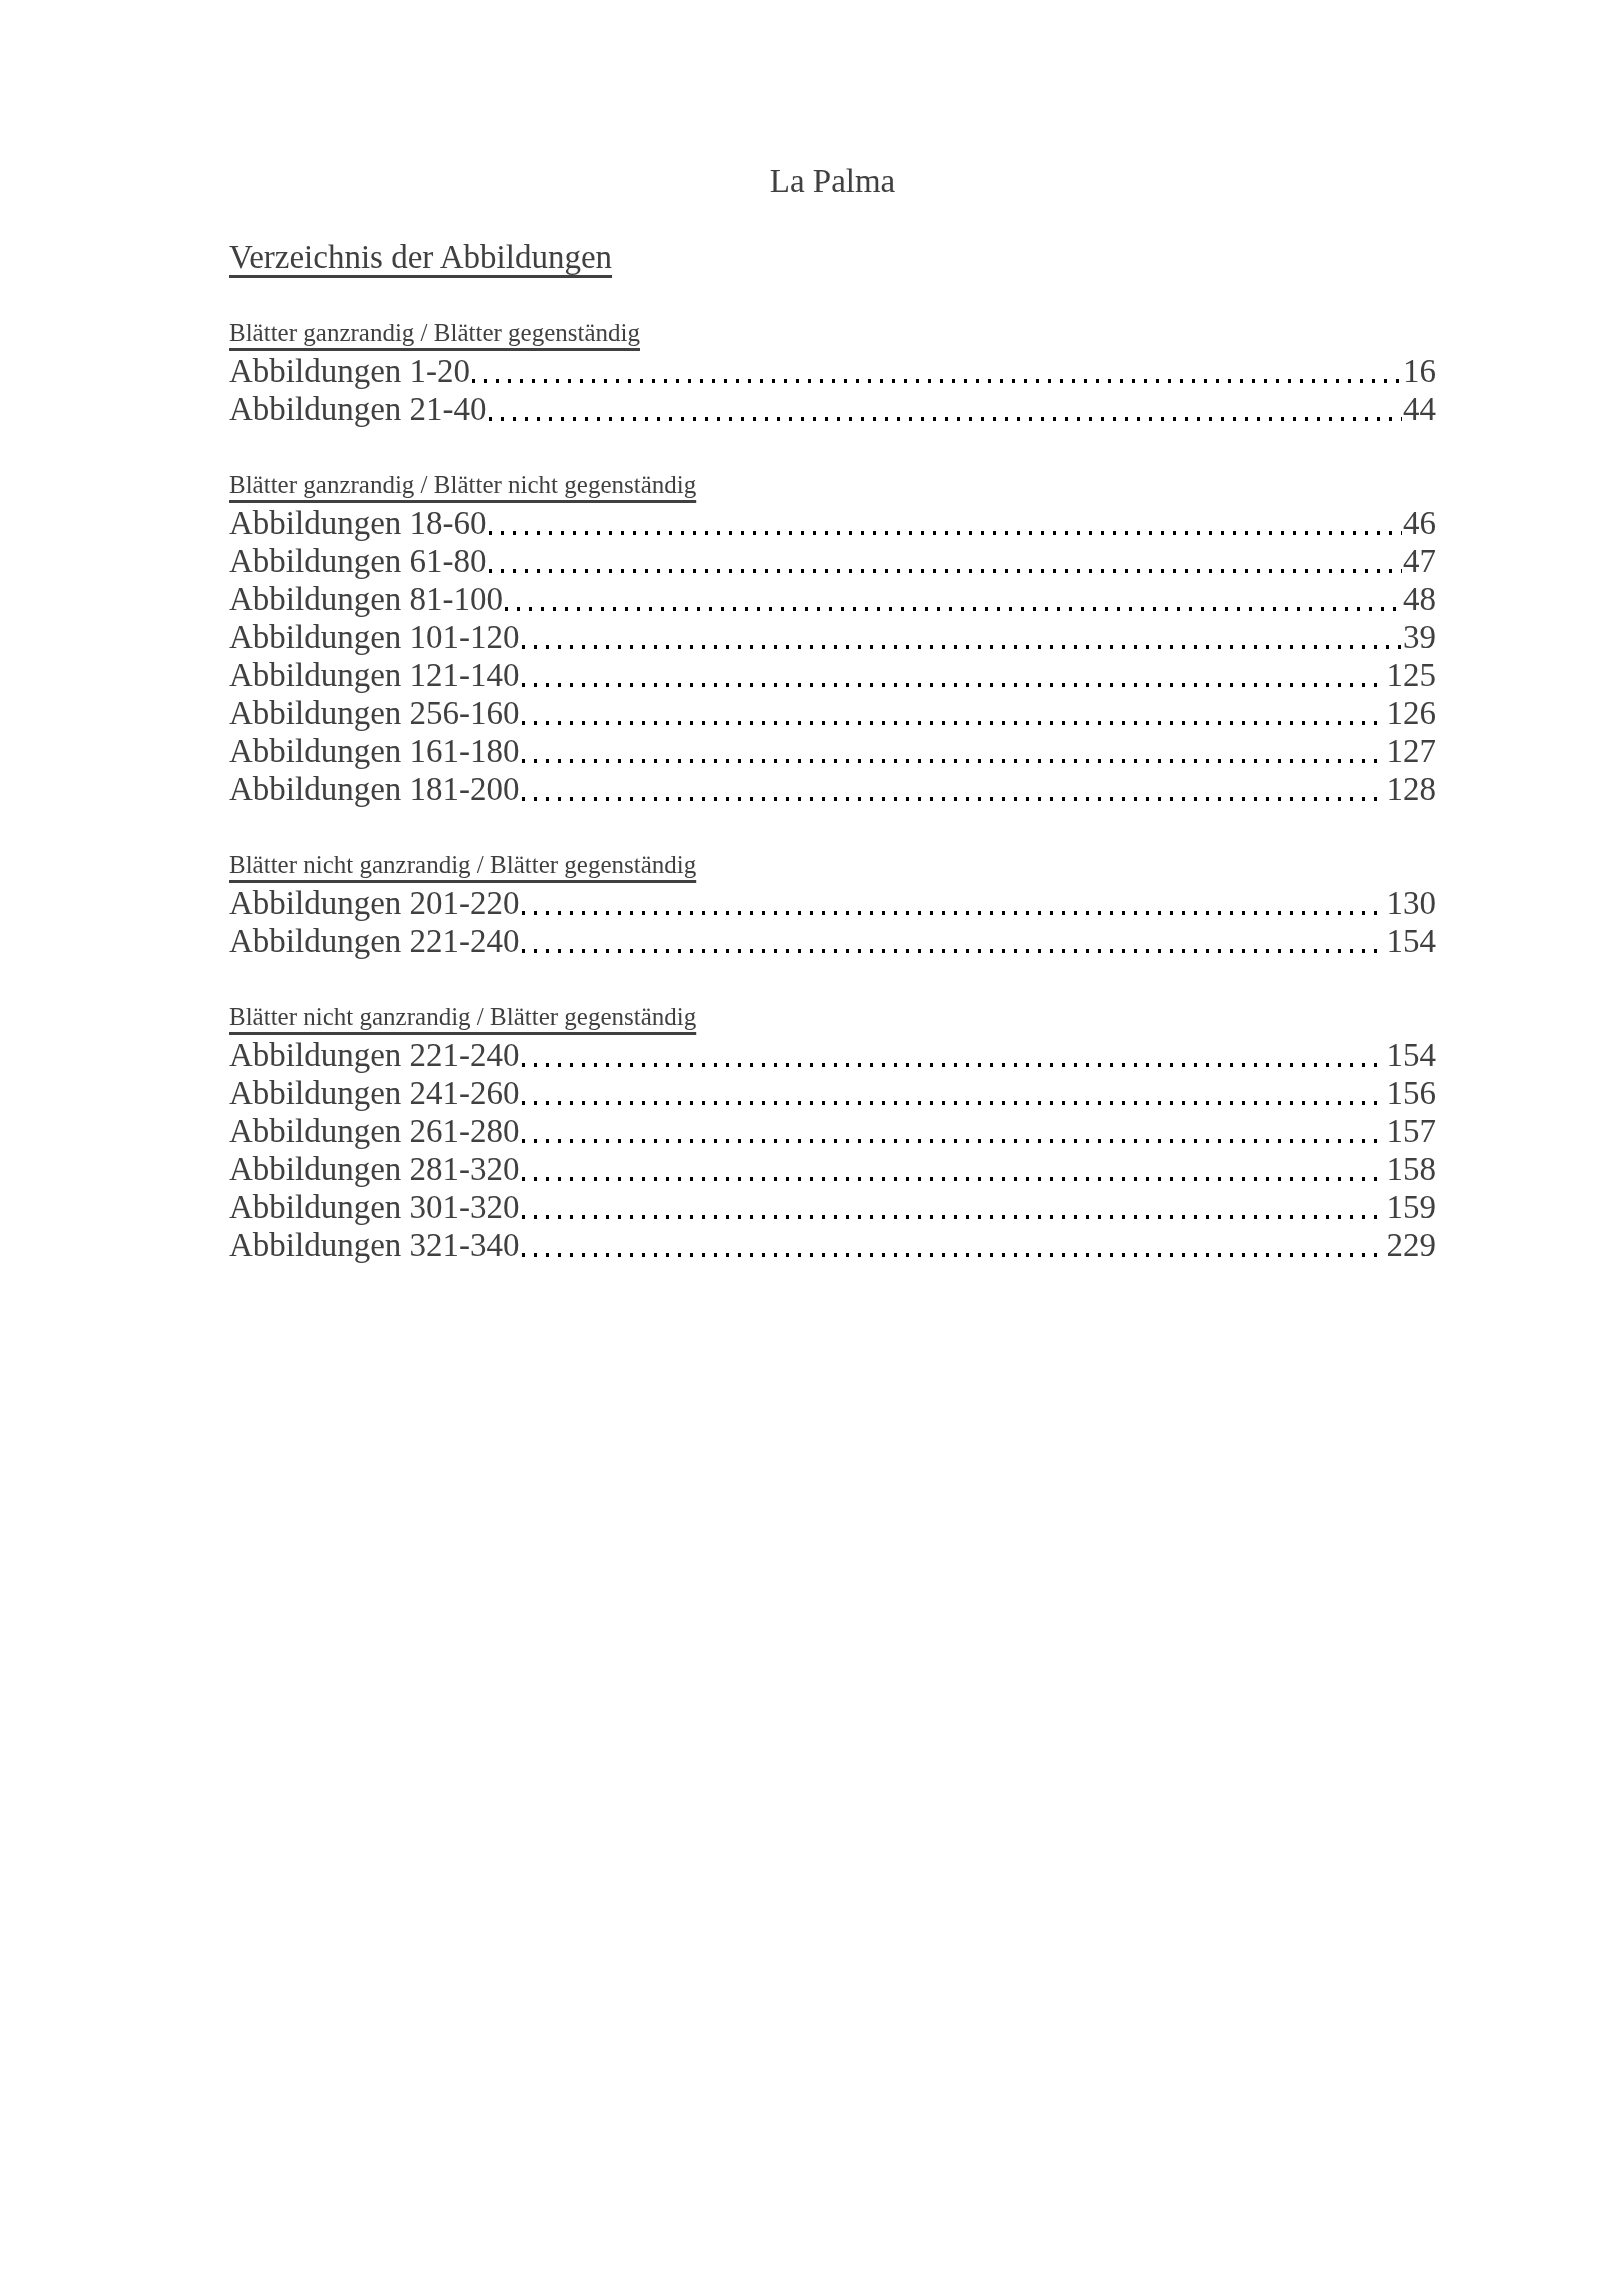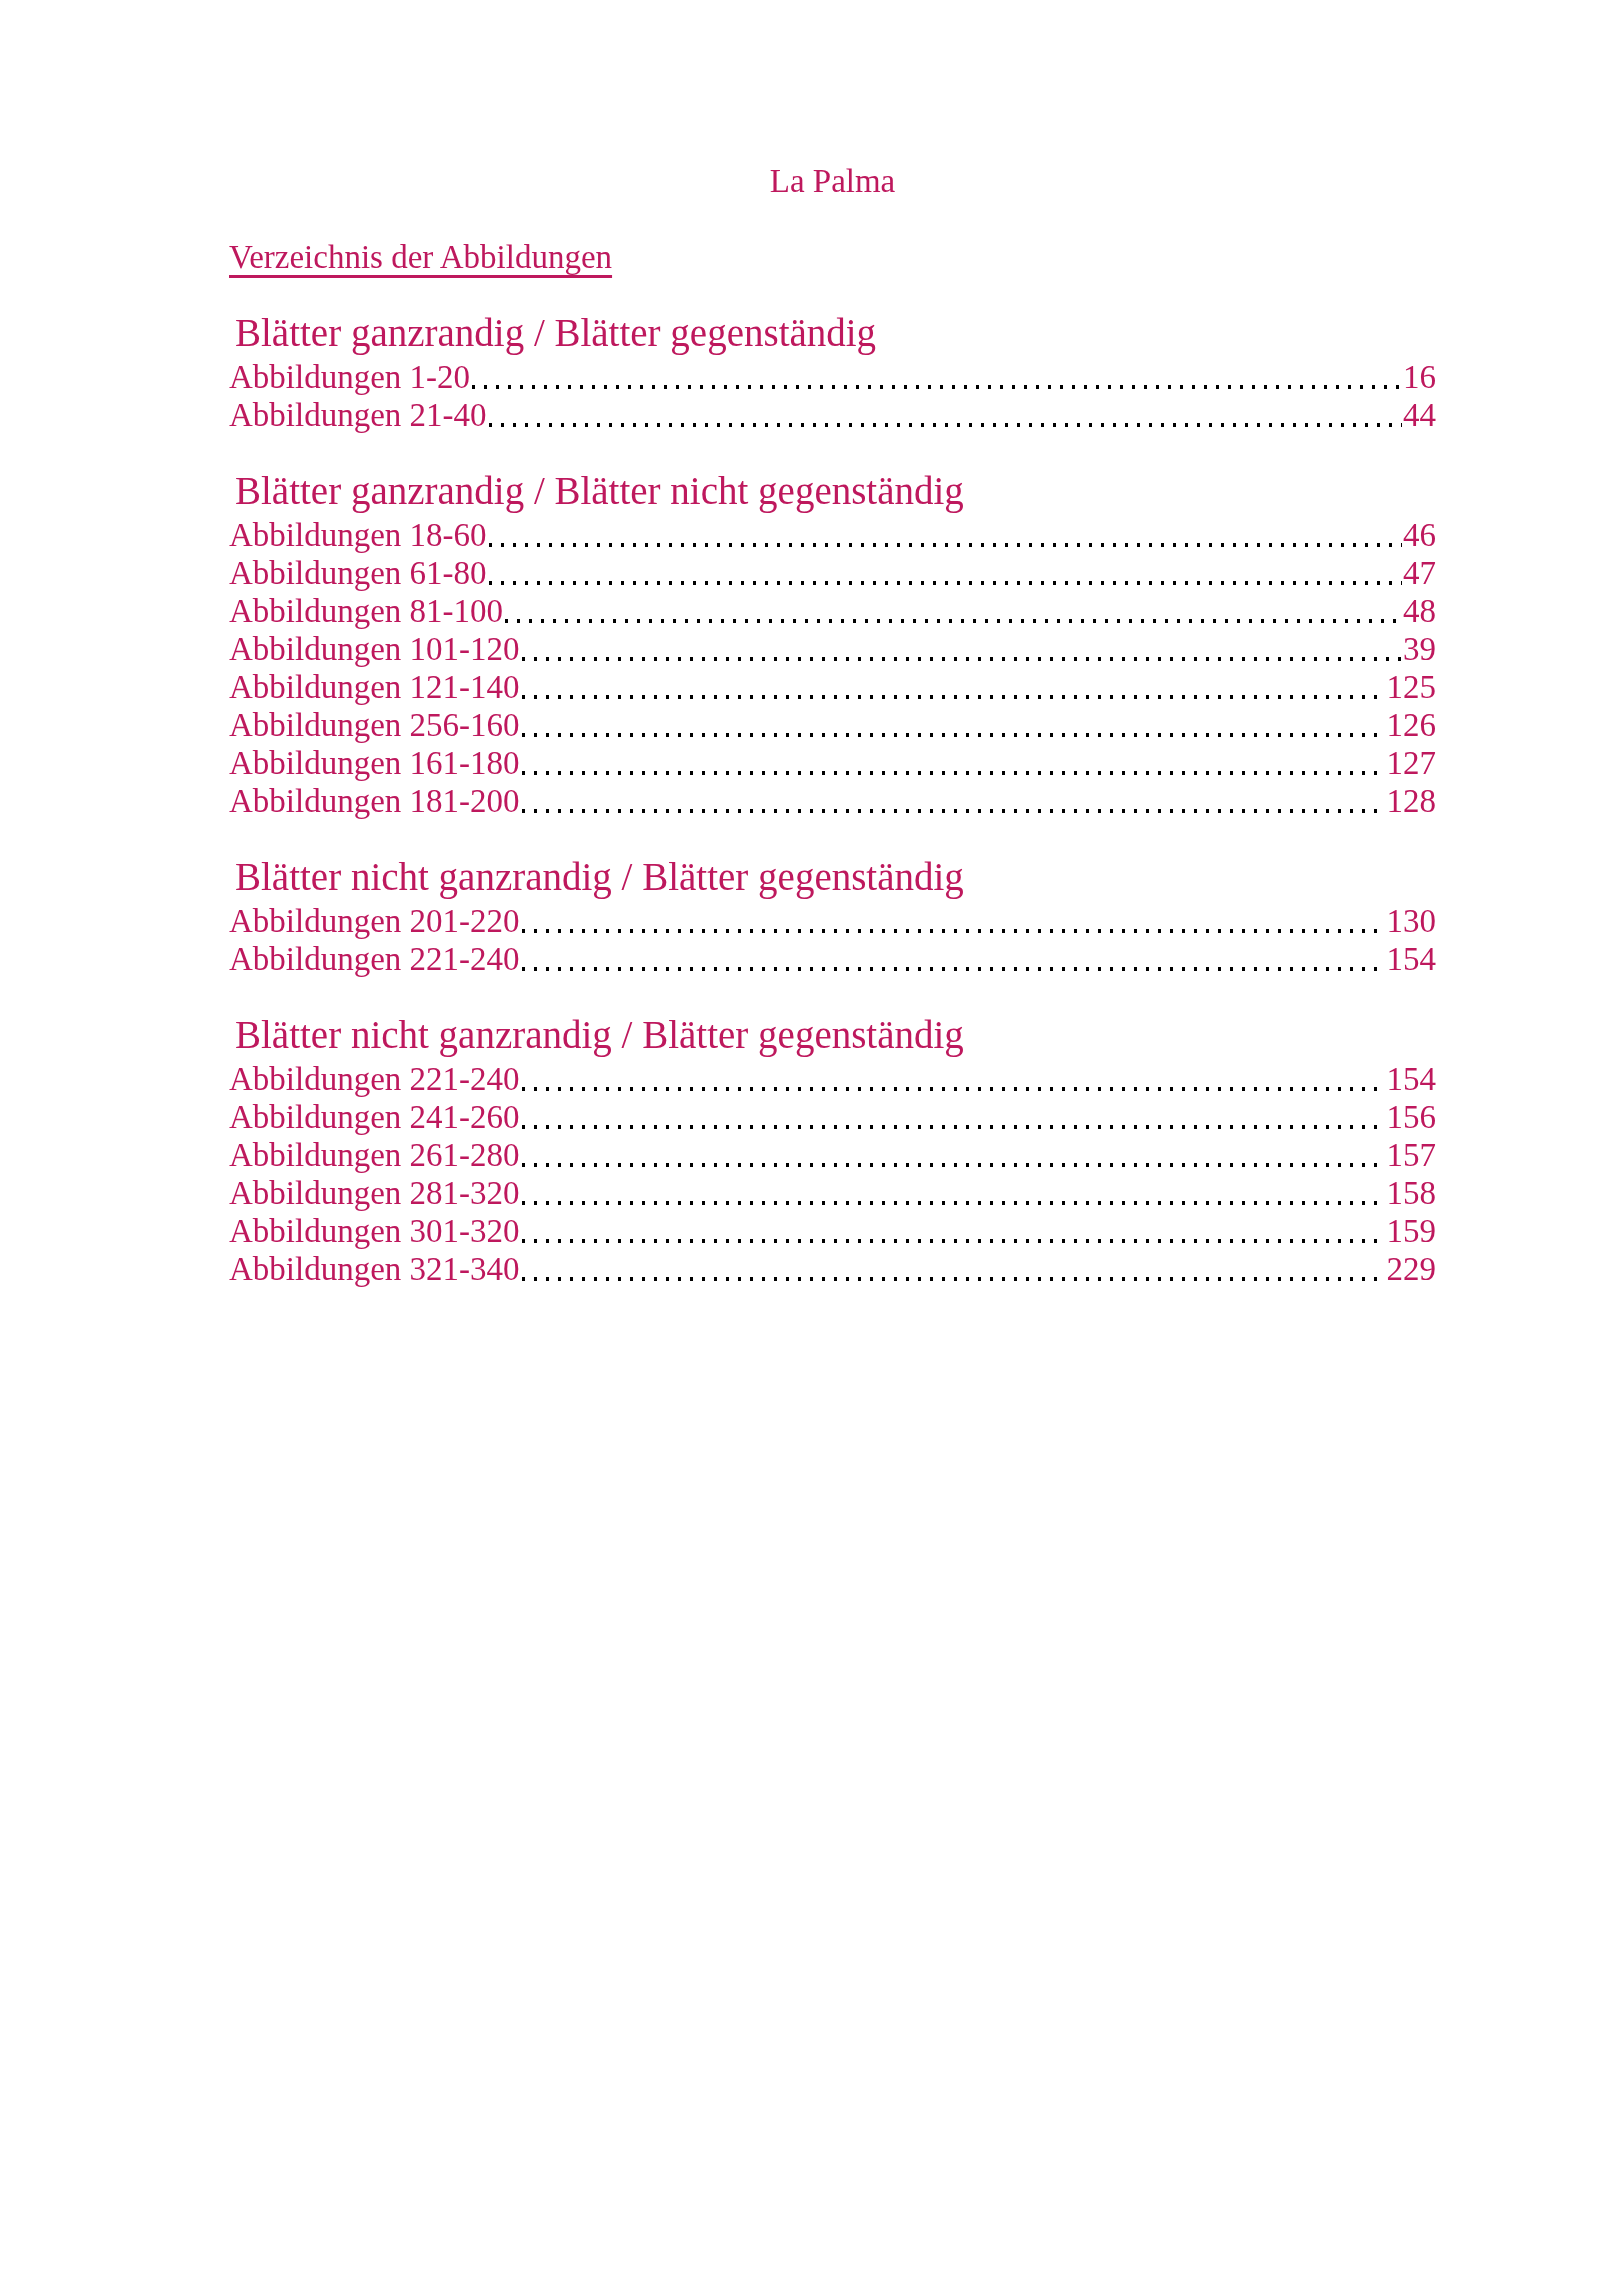--- a/index.html
+++ b/index.html
@@ -5,21 +5,21 @@
   html, body {
     margin: 0;
     padding: 0;
     background: #ffffff;
   }
   .page {
     position: relative;
     width: 1620px;
     height: 2295px;
     background: #ffffff;
-    color: #be185d;
+    color: #404040;
     font-family: "Liberation Serif", "DejaVu Serif", serif;
     font-size: 33px;
     line-height: 38px;
     box-sizing: border-box;
     padding: 162px 184px 0 229px;
     overflow: hidden;
   }
   .page-header {
     text-align: center;
   }
@@ -28,23 +28,24 @@
     font-size: 33px;
     font-weight: normal;
     text-decoration: underline;
     text-decoration-thickness: 3.4px;
     text-underline-offset: 6.9px;
   }
   .toc-section {
     margin-top: 38px;
   }
   .section-heading {
-    margin: 6px;
-    font-size: 39px;
+    margin: 0;
+    font-size: 25px;
     font-weight: normal;
+    text-decoration: underline;
     text-decoration-thickness: 2.9px;
     text-underline-offset: 6.9px;
   }
   .toc-row {
     display: flex;
     align-items: flex-end;
     width: 100%;
   }
   .toc-label {
     white-space: nowrap;

